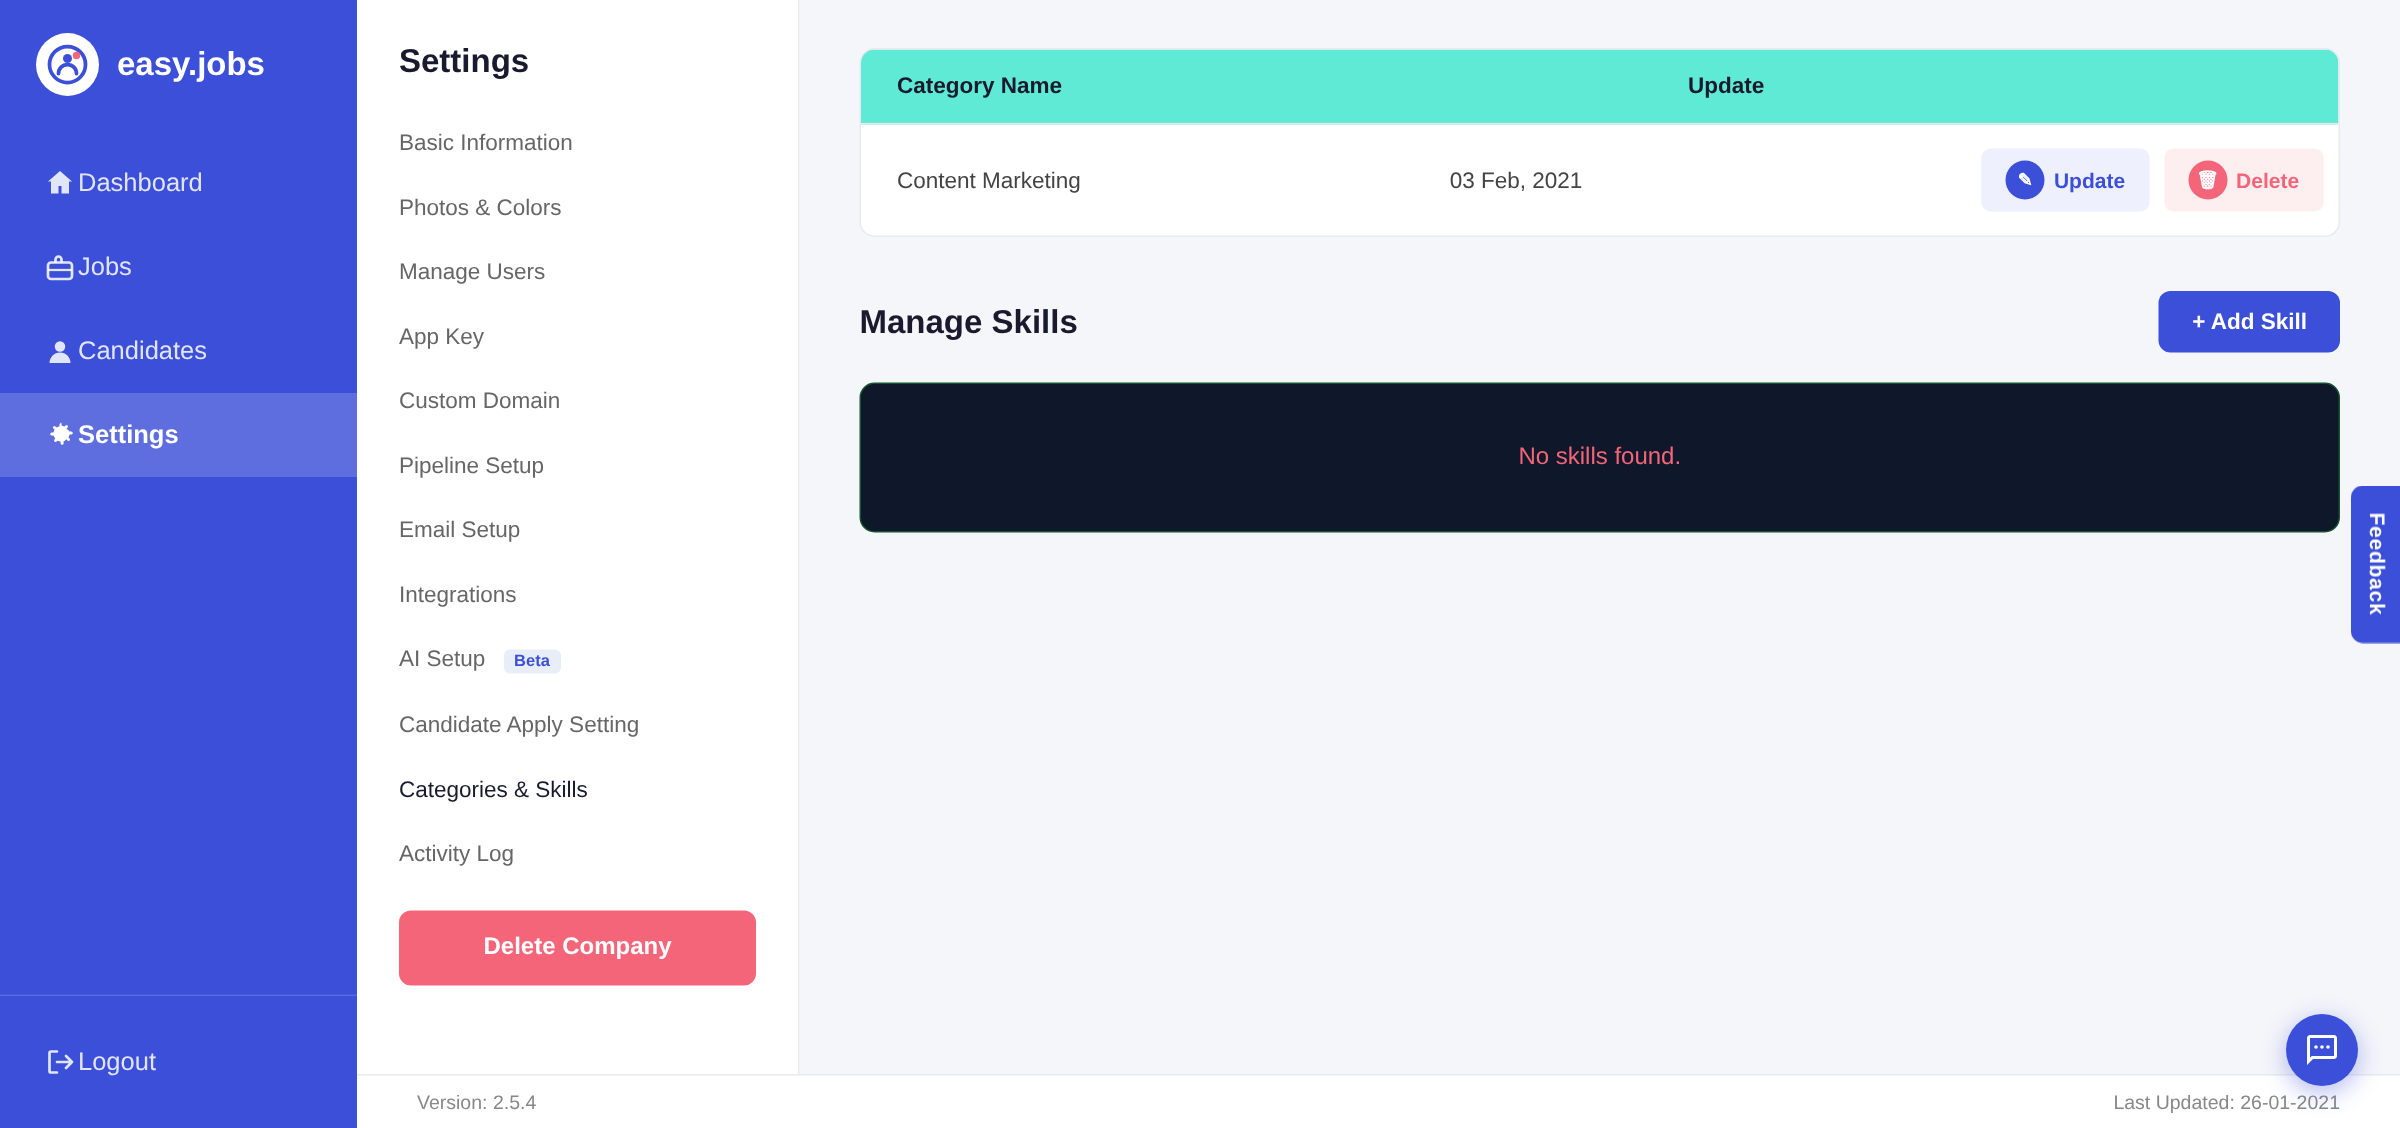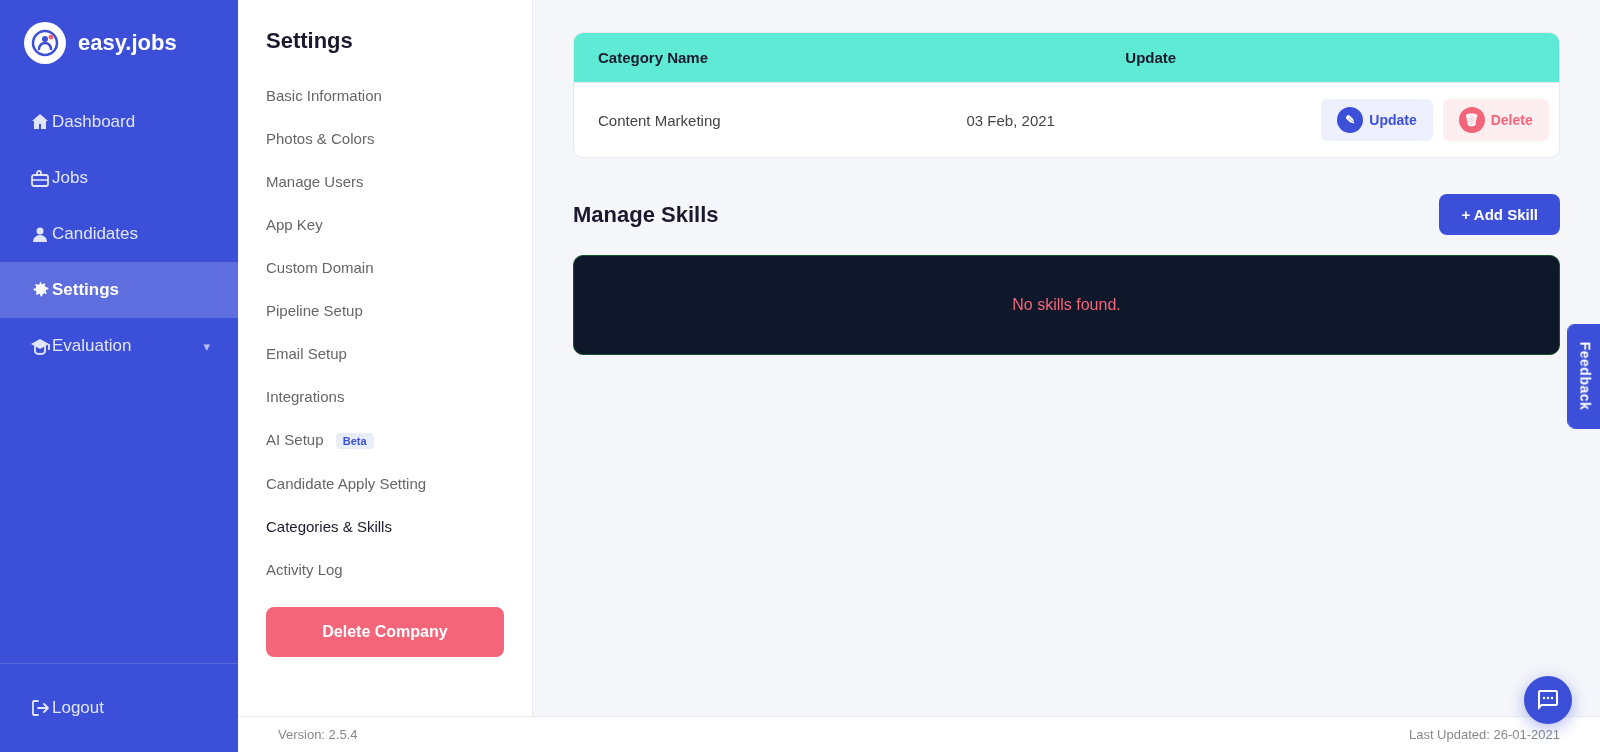--- a/index.html
+++ b/index.html
@@ -370,31 +370,20 @@
       <span>Candidates</span>
     </div>
     <div class="nav-item active">
       <span class="nav-icon">
         <svg width="20" height="20" viewBox="0 0 20 20" fill="currentColor">
           <circle cx="10" cy="10" r="3" fill="none" stroke="currentColor" stroke-width="2"></circle>
           <path d="M10 1.5a1 1 0 011 1v1.1a6.5 6.5 0 011.9.79l.78-.78a1 1 0 011.41 1.41l-.78.78A6.5 6.5 0 0116.4 7.6h1.1a1 1 0 010 2h-1.1a6.5 6.5 0 01-.79 1.9l.78.78a1 1 0 01-1.41 1.41l-.78-.78A6.5 6.5 0 0112.4 14.4v1.1a1 1 0 01-2 0v-1.1a6.5 6.5 0 01-1.9-.79l-.78.78A1 1 0 016.3 12.98l.78-.78A6.5 6.5 0 015.6 10.4H4.5a1 1 0 010-2h1.1A6.5 6.5 0 016.39 6.5l-.78-.78A1 1 0 017.02 4.3l.78.78A6.5 6.5 0 019.7 4.1v-1.1a1 1 0 011-1z" stroke="none"></path>
         </svg>
       </span>
       <span>Settings</span>
-    </div>
-    <div class="nav-item">
-      <span class="nav-icon">
-        <svg width="20" height="20" viewBox="0 0 20 20" fill="currentColor">
-          <polygon points="10,3 19,8 10,13 1,8"></polygon>
-          <path d="M5 10v5c0 2 2 3 5 3s5-1 5-3v-5" fill="none" stroke="currentColor" stroke-width="1.8"></path>
-          <line x1="19" y1="8" x2="19" y2="14" stroke="currentColor" stroke-width="1.8"></line>
-        </svg>
-      </span>
-      <span>Evaluation</span>
-      <span class="chevron">▾</span>
     </div>
   </div>
 
   <div class="sidebar-bottom">
     <div class="nav-item">
       <span class="nav-icon">
         <svg width="20" height="20" viewBox="0 0 20 20" fill="currentColor">
           <path d="M8 3H4a1 1 0 00-1 1v12a1 1 0 001 1h4" stroke="currentColor" stroke-width="1.8" fill="none" stroke-linecap="round"></path>
           <path d="M14 14l4-4-4-4M18 10H8" stroke="currentColor" stroke-width="1.8" fill="none" stroke-linecap="round" stroke-linejoin="round"></path>
         </svg>

